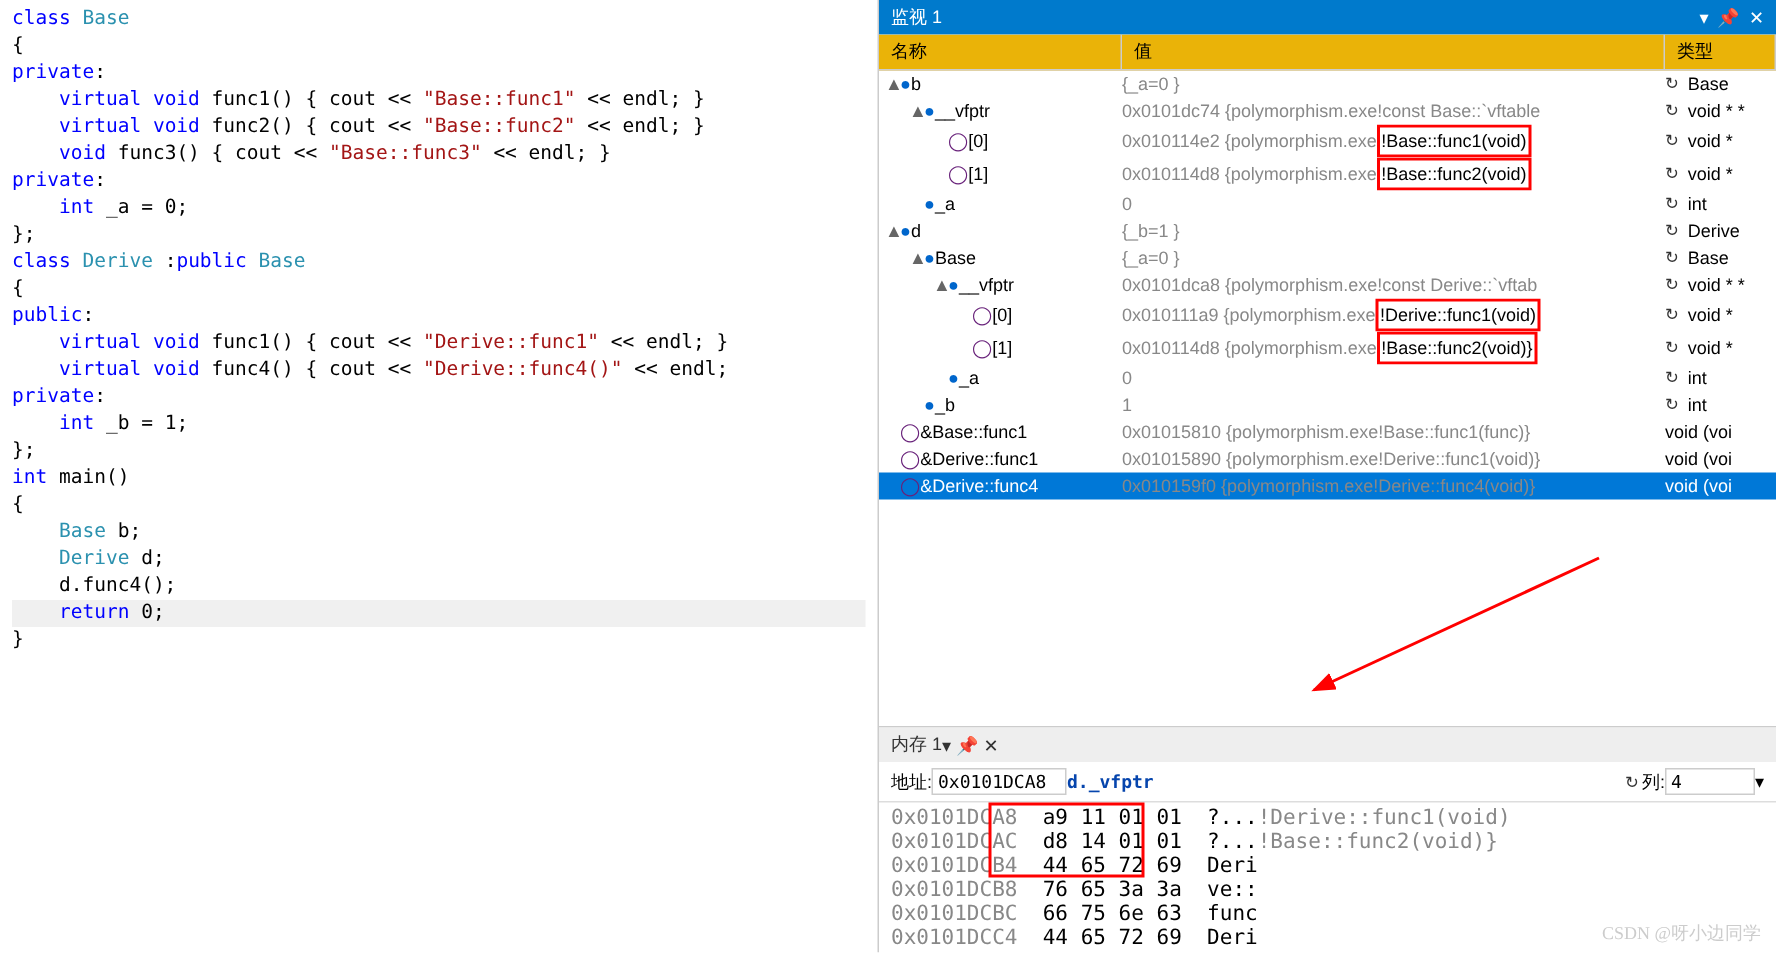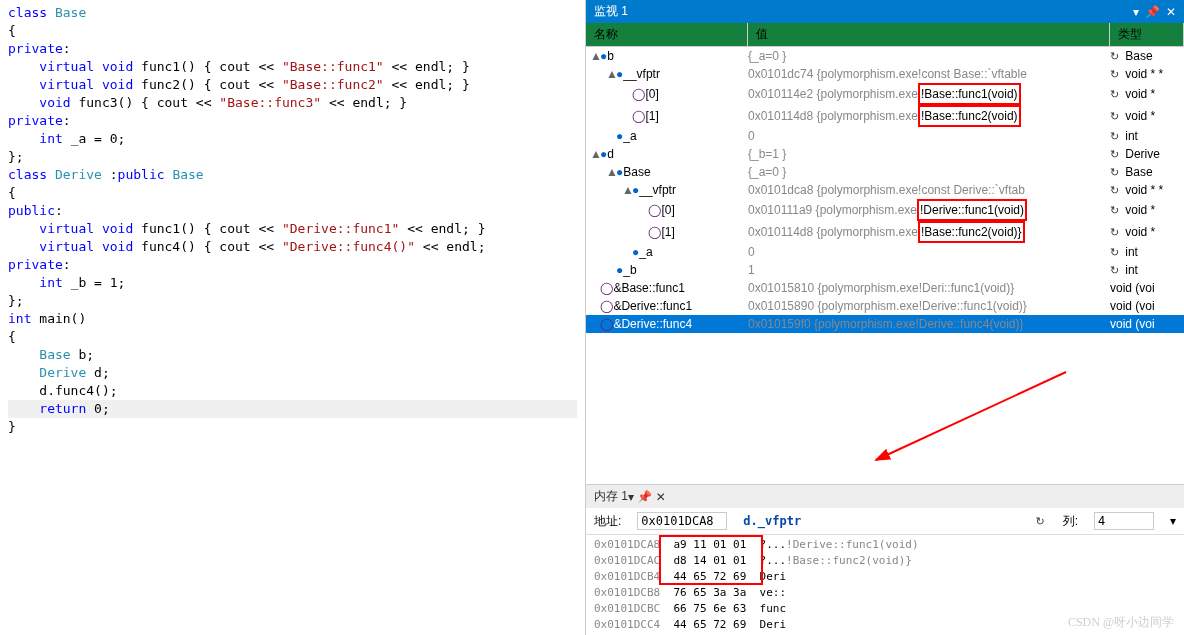--- a/index.html
+++ b/index.html
@@ -8,41 +8,41 @@
 .code-line { white-space: pre; line-height: 18px; }
 .kw { color: #0000ff; }
 .type { color: #2b91af; }
 .str { color: #a31515; }
 .hl-line { background: #f0f0f0; }
 .right-pane { flex: 1; display: flex; flex-direction: column; }
 .panel-header { background: #007acc; color: #fff; padding: 3px 8px; font-family: "Segoe UI", sans-serif; font-size: 12px; display: flex; justify-content: space-between; align-items: center; }
 .panel-header .ctrls { display: flex; gap: 6px; }
 .watch-panel { flex: 1; display: flex; flex-direction: column; background: #fff; overflow: hidden; }
 .watch-grid { flex: 1; overflow: hidden; font-family: "Segoe UI", sans-serif; font-size: 12px; }
-.grid-header { display: flex; background: #15803d; border-bottom: 1px solid #ccc; }
+.grid-header { display: flex; background: #eab308; border-bottom: 1px solid #ccc; }
 .grid-header div { padding: 3px 8px; border-right: 1px solid #ccc; }
 .col-name { width: 162px; }
 .col-val { flex: 1; }
 .col-type { width: 74px; }
 .grid-row { display: flex; align-items: center; line-height: 18px; }
 .grid-row.selected { background: #0078d7; color: #fff; }
 .grid-row .name-cell { width: 162px; display: flex; align-items: center; overflow: hidden; white-space: nowrap; }
 .grid-row .val-cell { flex: 1; overflow: hidden; white-space: nowrap; display: flex; align-items: center; }
 .grid-row .type-cell { width: 74px; white-space: nowrap; overflow: hidden; display: flex; align-items: center; gap: 4px; }
 .tri { display: inline-block; width: 10px; text-align: center; color: #666; }
 .gray { color: #888; }
 .red-box { border: 2px solid red; padding: 0 1px; }
 .refresh-icon { display: inline-block; font-size: 11px; color: #333; margin-right: 2px;}
 .icon-purple { color: #68217a; }
 .icon-blue { color: #0066cc; }
 .mem-panel { border-top: 1px solid #ccc; display: flex; flex-direction: column; }
 .mem-header { background: #eee; color: #333; padding: 3px 8px; font-family: "Segoe UI", sans-serif; font-size: 12px; display: flex; justify-content: flex-start; align-items: center; }
-.mem-addr-bar { display: flex; align-items: center; padding: 4px 8px; gap: 16px; font-family: "Segoe UI", sans-serif; font-size: 12px; border-bottom: 1px solid #ddd; }
+.mem-addr-bar { display: flex; align-items: center; padding: 4px 8px; gap: 0; font-family: "Segoe UI", sans-serif; font-size: 12px; border-bottom: 1px solid #ddd; }
 .mem-addr-bar input { font-family: Consolas, monospace; font-size: 12px; border: 1px solid #ccc; padding: 1px 3px; }
-.mem-body { padding: 2px 8px; font-family: Consolas, monospace; font-size: 11px; position: relative; }
+.mem-body { padding: 2px 8px; font-family: Consolas, monospace; font-size: 14px; position: relative; }
 .mem-row { white-space: pre; line-height: 16px; }
 .mem-addr { color: #888; }
 .mem-red-box { position: absolute; border: 2px solid red; }
 .blue-label { color: #0645ad; font-weight: bold; font-family: Consolas, monospace; }
 .red-label { color: #c00; font-weight: bold; }
 .arrow-svg { position: absolute; pointer-events: none; }
 .watermark { position: absolute; right: 10px; bottom: 4px; color: rgba(128,128,128,0.4); font-family: Liberation Serif, serif; font-size: 12px; margin-top: 13px; }
 </style>
 </head>
 <body>
@@ -268,21 +268,21 @@
               <span>int</span>
             </div>
           </div>
           <div class="grid-row">
             <div class="name-cell" style="padding-left: 4px;">
               <span class="tri"></span>
               <span class="icon-purple">◯</span> 
               <span>&amp;Base::func1</span>
             </div>
             <div class="val-cell">
-              <span class="gray">0x01015810 {polymorphism.exe!Deri::func1(void)}</span>
+              <span class="gray">0x01015810 {polymorphism.exe!Base::func1(func)}</span>
             </div>
             <div class="type-cell">
               <span>void (voi</span>
             </div>
           </div>
           <div class="grid-row">
             <div class="name-cell" style="padding-left: 4px;">
               <span class="tri"></span>
               <span class="icon-purple">◯</span> 
               <span>&amp;Derive::func1</span>

